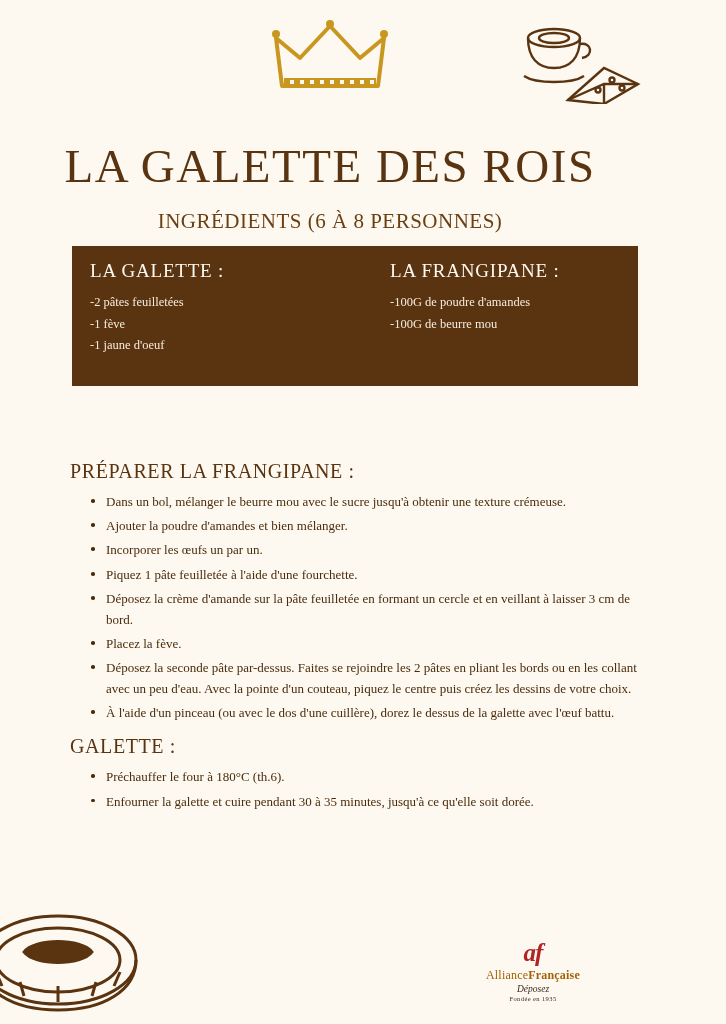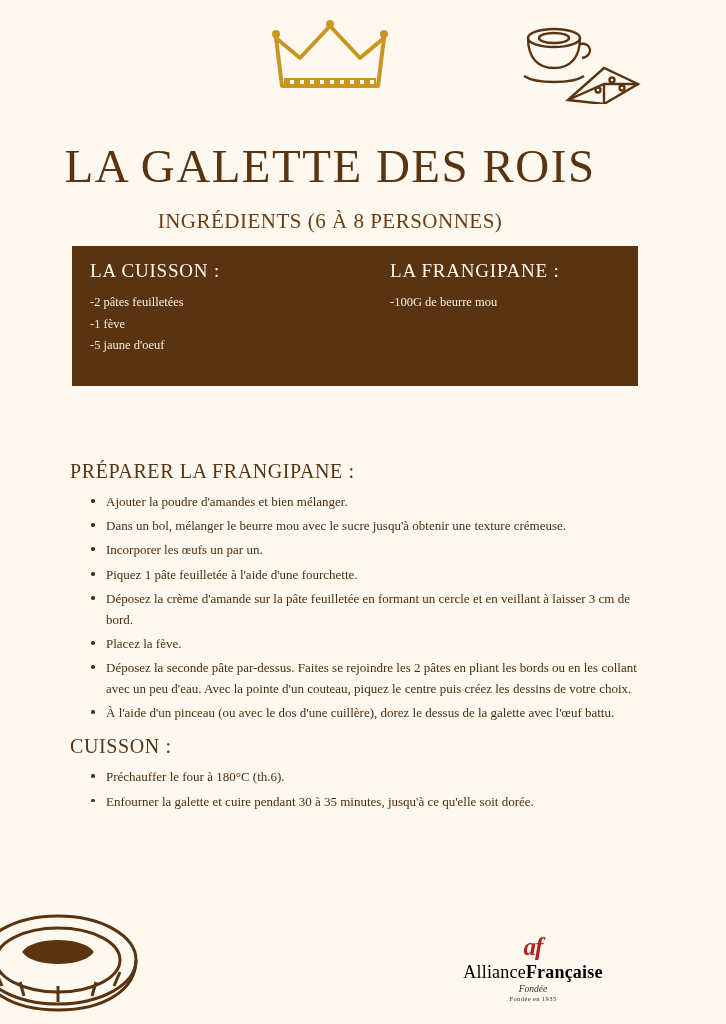--- a/index.html
+++ b/index.html
@@ -160,22 +160,22 @@
   }
   .logo-af {
     font-size: 25px;
     color: #b22222;
     font-style: italic;
     font-weight: bold;
     line-height: 1;
     letter-spacing: -1px;
   }
   .logo-name {
-    font-size: 18px;
-    color: #000000;
+    font-size: 12px;
+    color: #a16207;
     margin-top: 3px;
     letter-spacing: 0.2px;
   }
   .logo-name b { font-weight: bold; }
   .logo-city {
     font-size: 9.5px;
     color: #3a2a20;
     font-style: italic;
     margin-top: 1px;
   }
@@ -239,57 +239,58 @@
       <path d="M148 86 L142 100"></path>
     </g>
   </svg>
 
   <h1 class="title">LA GALETTE DES ROIS</h1>
 
   <div class="subtitle">INGRÉDIENTS (6 À 8 PERSONNES)</div>
 
   <div class="ingredients-box">
     <div class="ing-col">
-      <div class="ing-head">LA CUISSON :</div>
+      <div class="ing-head">LA GALETTE :</div>
       <div class="ing-item">-2 pâtes feuilletées</div>
       <div class="ing-item">-1 fève</div>
-      <div class="ing-item">-5 jaune d'oeuf</div>
+      <div class="ing-item">-1 jaune d'oeuf</div>
     </div>
     <div class="ing-col right">
       <div class="ing-head">LA FRANGIPANE :</div>
+      <div class="ing-item">-100G de poudre d'amandes</div>
       <div class="ing-item">-100G de beurre mou</div>
     </div>
   </div>
 
 
   <div class="content">
 
     <div class="section-title">PRÉPARER LA FRANGIPANE :</div>
     <ul class="steps">
+      <li>Dans un bol, mélanger le beurre mou avec le sucre jusqu'à obtenir une texture crémeuse.</li>
       <li>Ajouter la poudre d'amandes et bien mélanger.</li>
-      <li>Dans un bol, mélanger le beurre mou avec le sucre jusqu'à obtenir une texture crémeuse.</li>
       <li>Incorporer les œufs un par un.</li>
     </ul>
 
     <ul class="steps">
       <li>Piquez 1 pâte feuilletée à l'aide d'une fourchette.</li>
       <li>Déposez la crème d'amande sur la pâte feuilletée en formant un cercle et en veillant à laisser 3 cm de bord.</li>
       <li>Placez la fève.</li>
       <li>Déposez la seconde pâte par-dessus. Faites se rejoindre les 2 pâtes en pliant les bords ou en les collant avec un peu d'eau. Avec la pointe d'un couteau, piquez le centre puis créez les dessins de votre choix.</li>
       <li>À l'aide d'un pinceau (ou avec le dos d'une cuillère), dorez le dessus de la galette avec l'œuf battu.</li>
     </ul>
 
-    <div class="section-title">CUISSON :</div>
+    <div class="section-title">GALETTE :</div>
     <ul class="steps">
       <li>Préchauffer le four à 180°C (th.6).</li>
       <li>Enfourner la galette et cuire pendant 30 à 35 minutes, jusqu'à ce qu'elle soit dorée.</li>
     </ul>
 
   </div>
 
   <div class="logo">
     <div class="logo-af">af</div>
     <div class="logo-name"><span>Alliance</span><b>Française</b></div>
-    <div class="logo-city">Fondée</div>
+    <div class="logo-city">Déposez</div>
     <div class="logo-founded">Fondée en 1935</div>
   </div>
 
 </div>
 
 </body></html>

